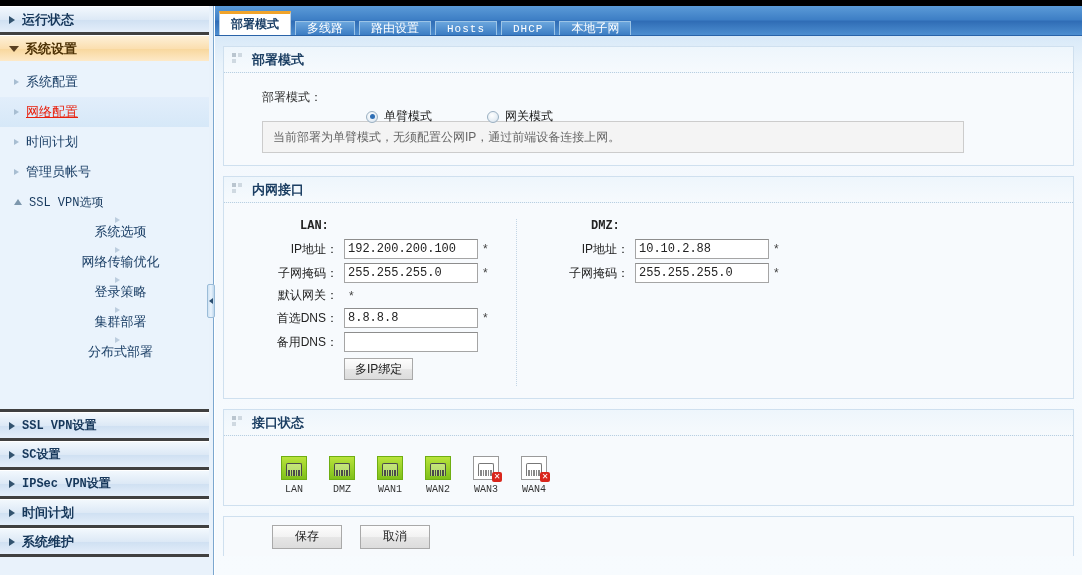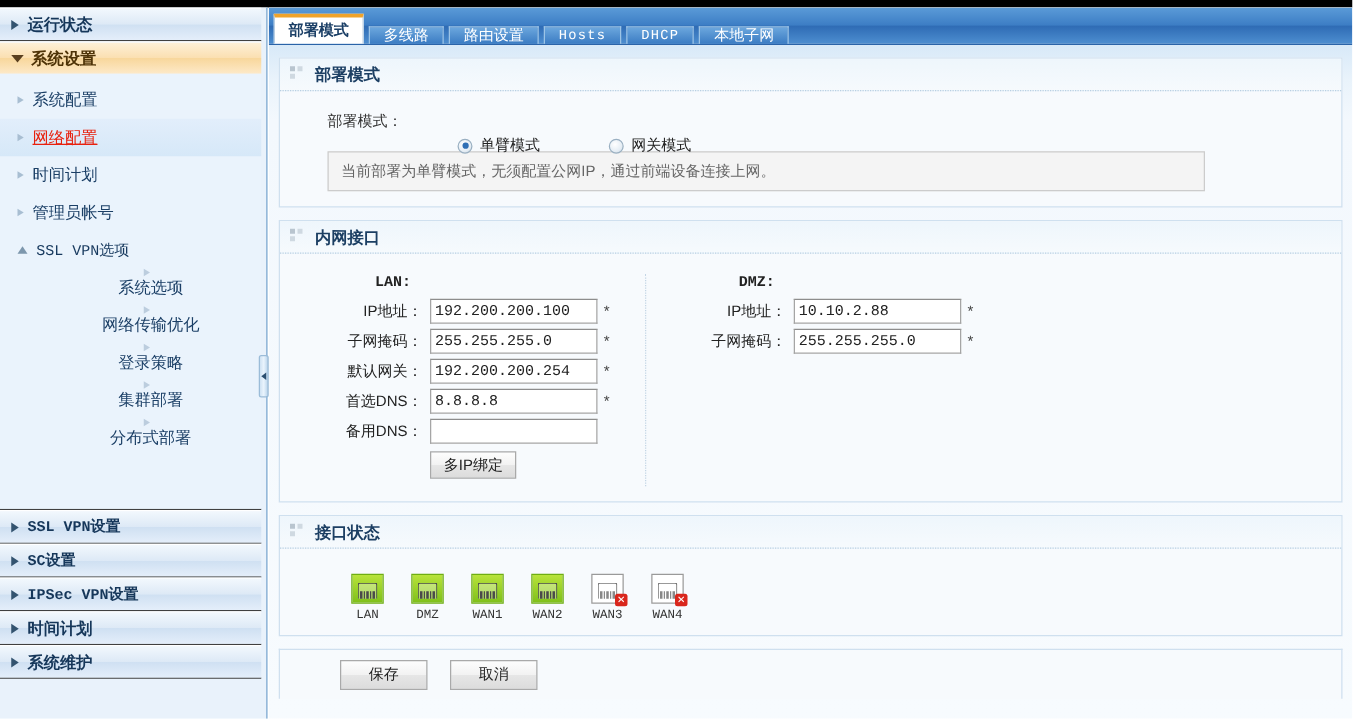--- a/index.html
+++ b/index.html
@@ -50,21 +50,21 @@
   .console-title span {
     color: #ffffff;
     font-size: 14px;
     font-weight: bold;
     letter-spacing: 1px;
     text-shadow: 1px 1px 1px rgba(0,0,0,.45);
   }
 
   .grp {
     margin: 0 4px 0 0;
-    border-bottom: 1px solid #404040;
+    border-bottom: 3px solid #404040;
     text-align: right;
   }
   .grp-head {
     height: 26px;
     display: flex;
     align-items: center;
     padding-left: 9px;
     box-sizing: border-box;
     background: linear-gradient(to bottom, #f2f8fd 0%, #dde9f6 50%, #cfe0f2 51%, #e4eefa 100%);
     cursor: pointer;
@@ -664,21 +664,20 @@
               <input class="tbox" type="text" value="192.200.200.100" style="">
               <span class="star">*</span>
             </div>
             <div class="frow">
               <span class="flabel">子网掩码：</span>
               <input class="tbox" type="text" value="255.255.255.0" style="">
               <span class="star">*</span>
             </div>
             <div class="frow">
               <span class="flabel">默认网关：</span>
-              <input class="tbox" type="text" value="192.200.200.254" style="">
               <span class="star">*</span>
             </div>
             <div class="frow">
               <span class="flabel">首选DNS：</span>
               <input class="tbox" type="text" value="8.8.8.8" style="">
               <span class="star">*</span>
             </div>
             <div class="frow">
               <span class="flabel">备用DNS：</span>
               <input class="tbox" type="text" value="" style="">

